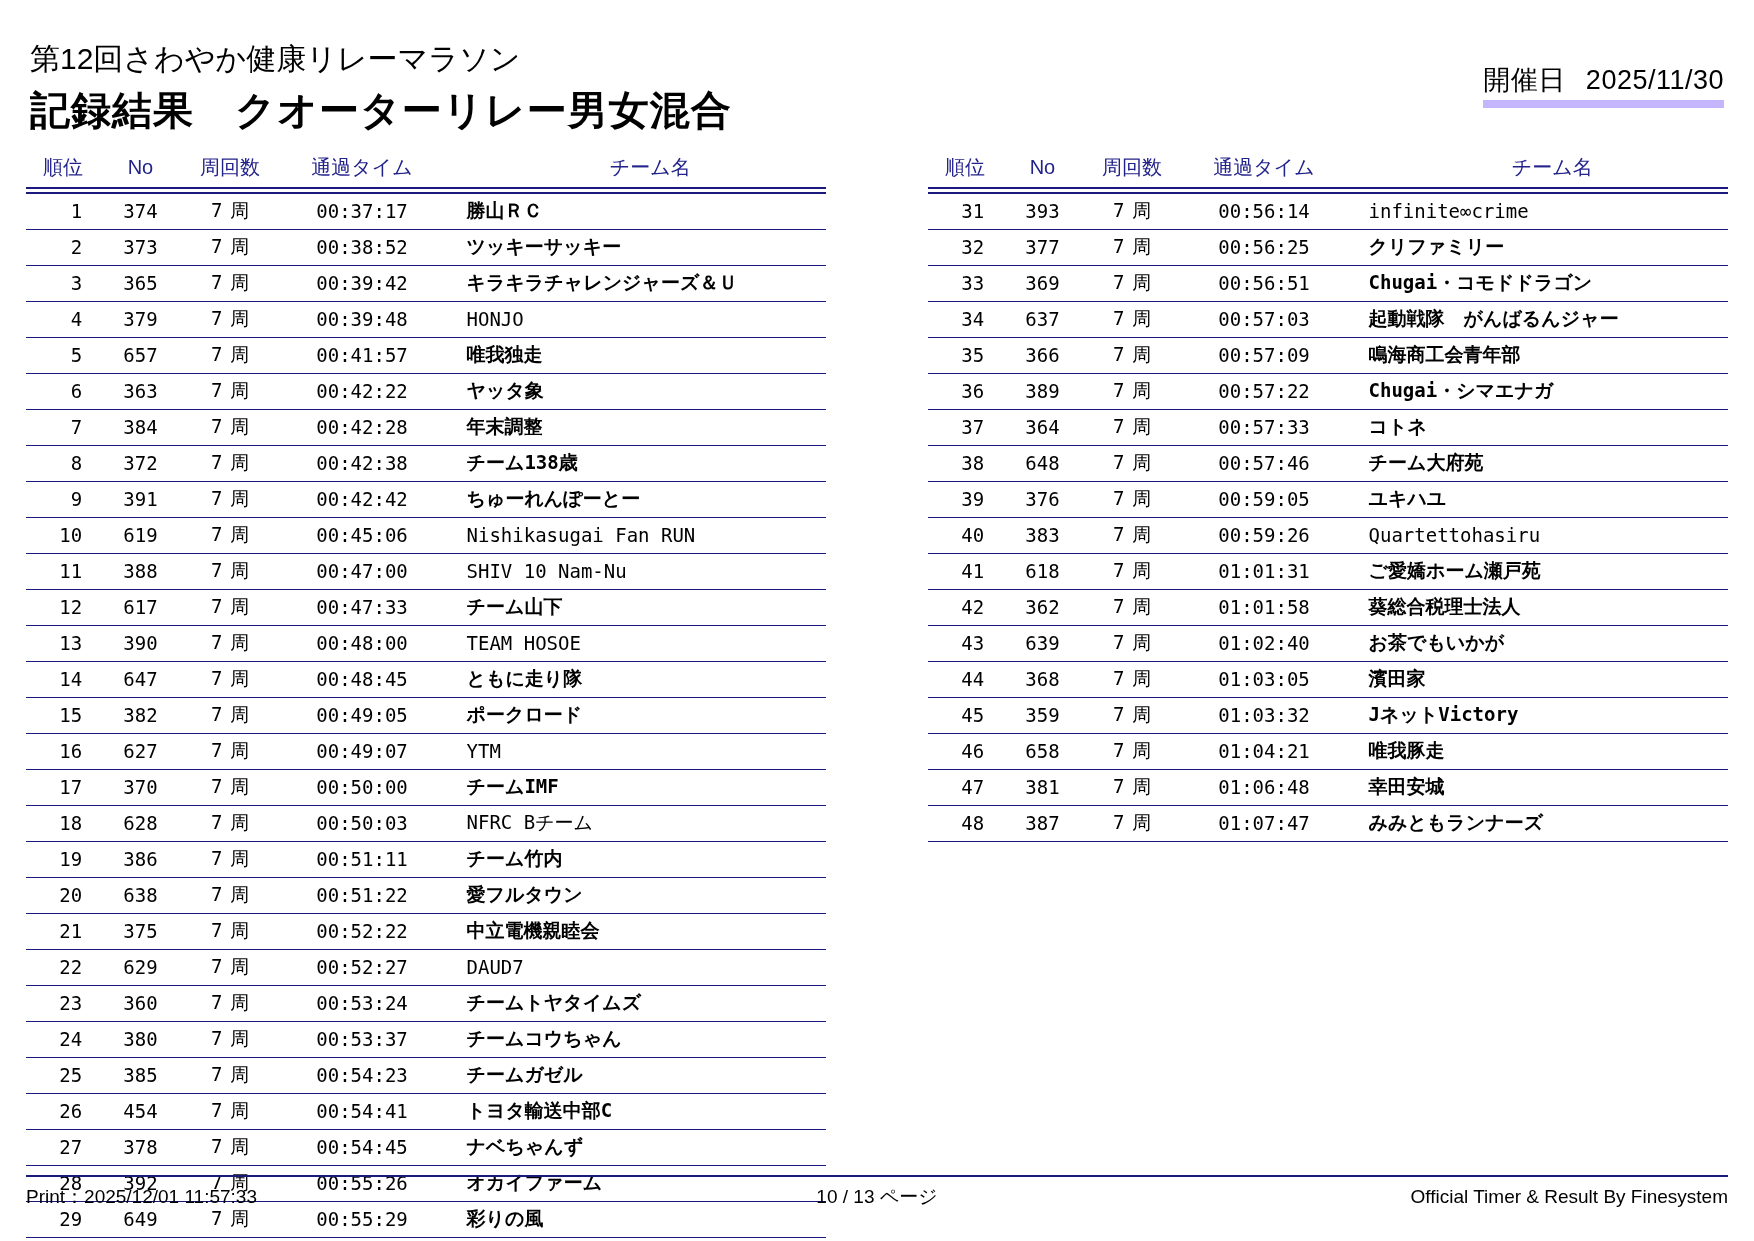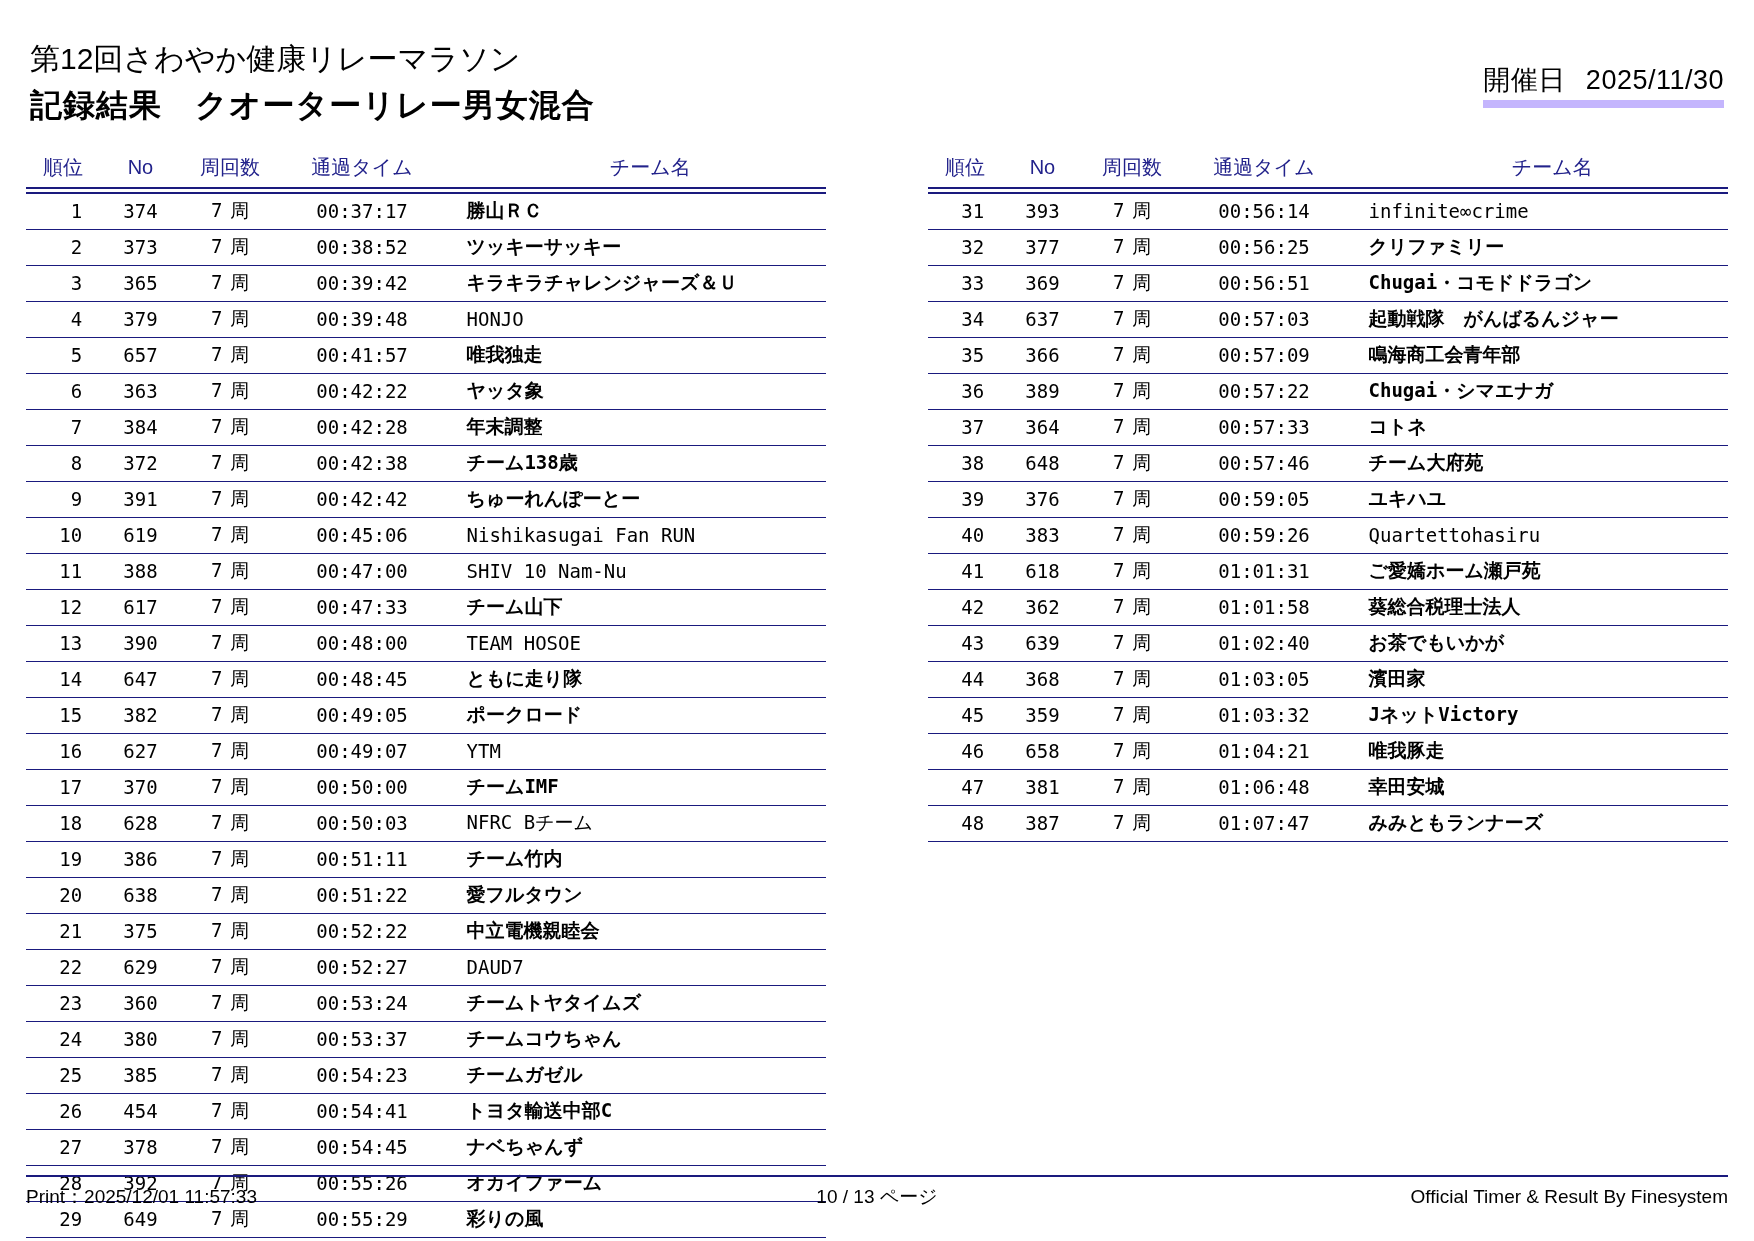--- a/index.html
+++ b/index.html
@@ -33,21 +33,21 @@
   }
   .event-title {
     font-size: 30px;
     font-weight: 400;
     letter-spacing: 0px;
     line-height: 1.1;
     color: #000;
     white-space: nowrap;
   }
   .result-title {
-    font-size: 32px;
+    font-size: 40px;
     font-weight: bold;
     line-height: 1.15;
     margin-top: 12px;
     letter-spacing: 1px;
     white-space: nowrap;
   }
   .held-date {
     position: absolute;
     top: 62px;
     right: 30px;

